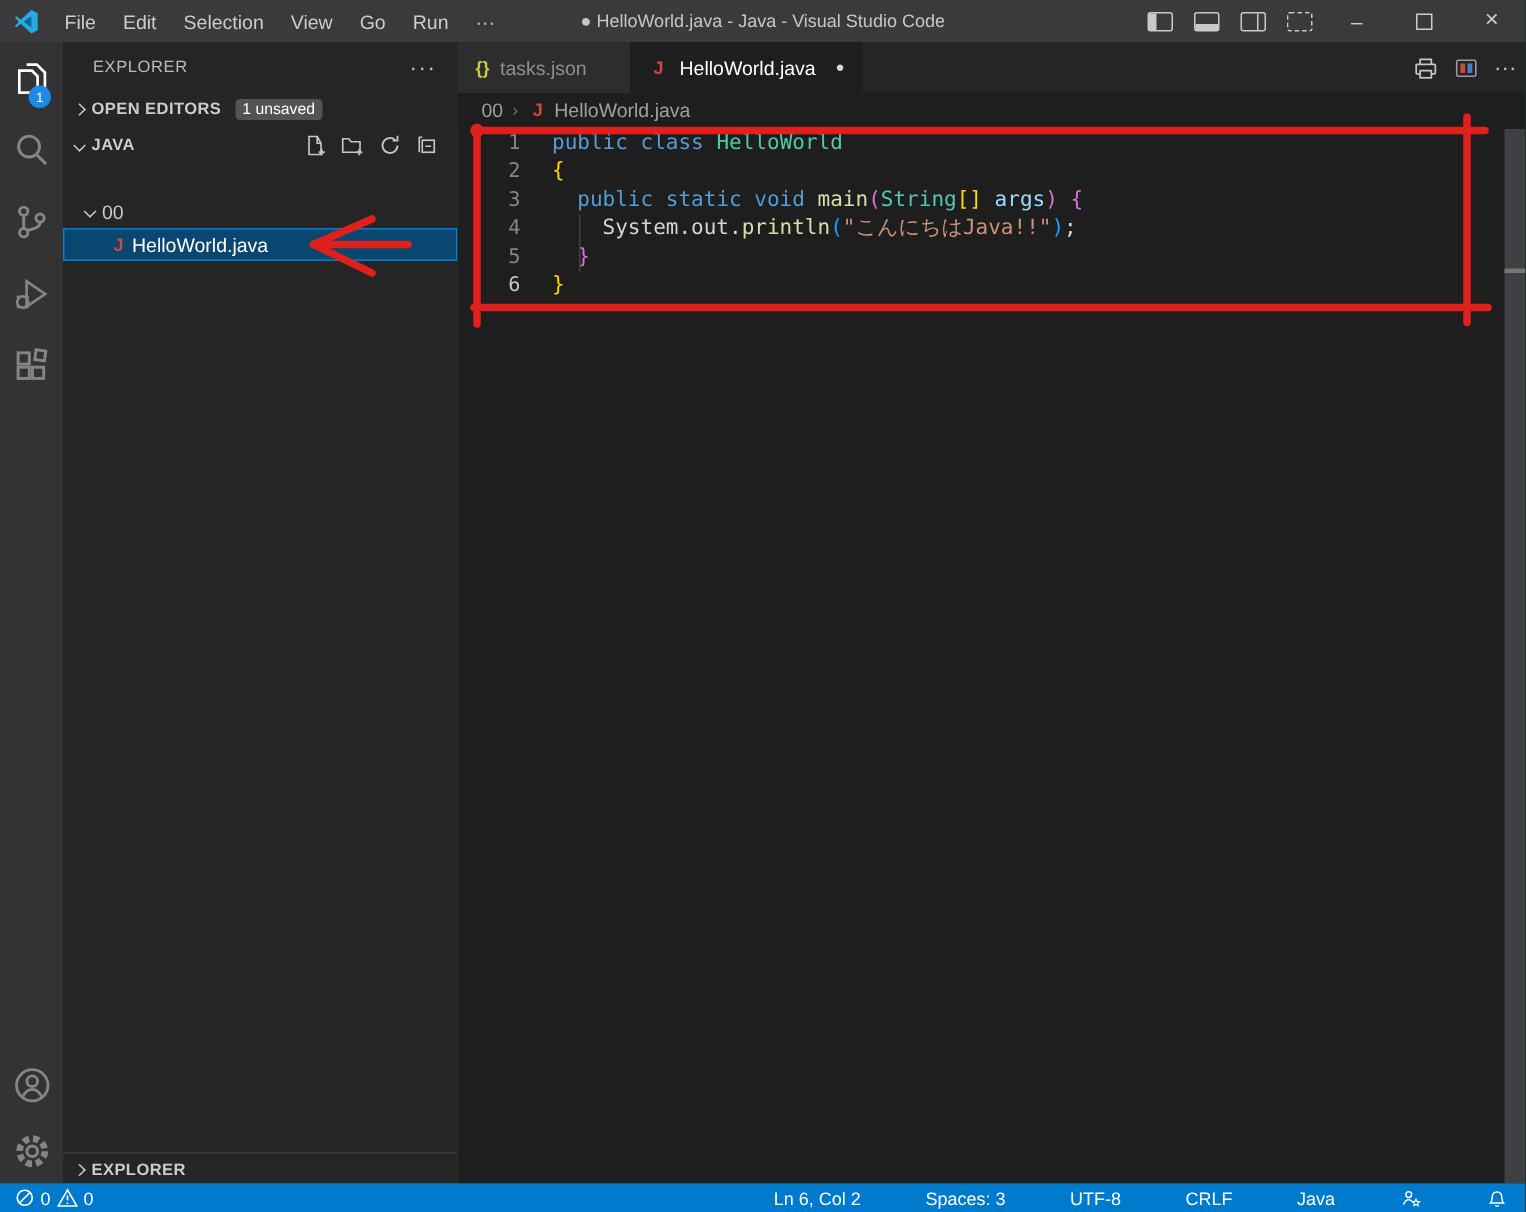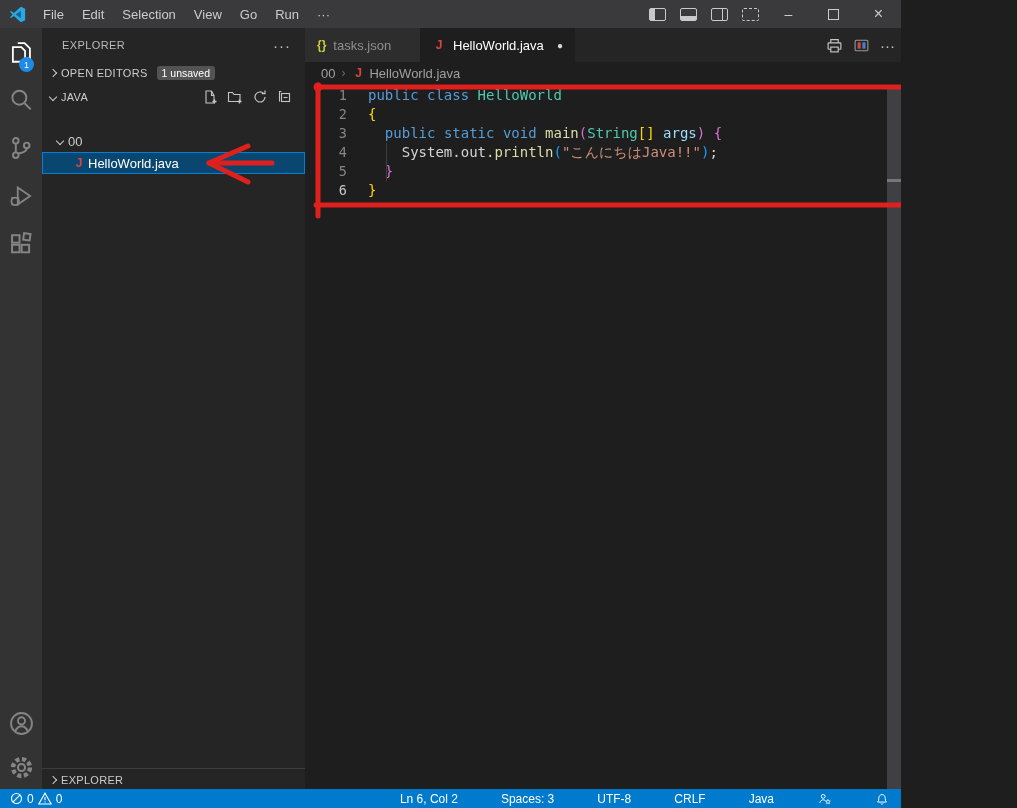--- a/index.html
+++ b/index.html
@@ -1,16 +1,16 @@
 <!DOCTYPE html>
 <html><head>
 <meta charset="utf-8">
 <style>
   html,body{margin:0;padding:0;background:#1e1e1e;}
-  #app{position:relative;width:901px;height:808px;overflow:hidden;background:#15803d;
+  #app{position:relative;width:1017px;height:808px;overflow:hidden;background:#15803d;
        font-family:"Liberation Sans",sans-serif;-webkit-font-smoothing:antialiased;}
   
   .titlebar{position:absolute;top:0;left:0;right:0;height:28px;background:#3a3a3c;display:flex;align-items:center;}
   .vscode-logo{width:17px;height:17px;margin:0 8px 0 9px;flex:none;}
   .menu-item{color:#cccccc;font-size:13px;padding:0 9px;height:28px;display:flex;align-items:center;cursor:default;}
   .win-title{position:absolute;left:50%;top:0;transform:translateX(-50%);height:28px;display:flex;align-items:center;
              color:#c7c7c7;font-size:12px;white-space:nowrap;}
   .tb-right{position:absolute;right:0;top:0;height:28px;display:flex;align-items:center;}
   .lay-btn{width:31px;height:28px;display:flex;align-items:center;justify-content:center;}
   .lay-box{width:15px;height:11px;border:1px solid #c9c9c9;border-radius:2px;position:relative;}
@@ -27,21 +27,21 @@
   
   .sidebar{position:absolute;top:28px;left:42px;width:263px;bottom:19px;background:#252526;color:#cccccc;}
   .sb-header{position:absolute;top:0;left:0;right:0;height:34px;display:flex;align-items:center;}
   .sb-header .lbl{font-size:11px;color:#bbbbbb;margin-left:20px;letter-spacing:.4px;}
   .sb-header .more{margin-left:auto;margin-right:14px;color:#c5c5c5;font-size:15px;letter-spacing:1px;}
   .sb-row{position:absolute;left:0;right:0;height:22px;display:flex;align-items:center;font-size:13px;}
   .sb-row .chev{margin:0 5px 0 8px;}
   .chev{width:5px;height:5px;border-right:1.4px solid #cccccc;border-bottom:1.4px solid #cccccc;display:inline-block;flex:none;}
   .chev.right{transform:rotate(-45deg);}
   .chev.down{transform:rotate(45deg);}
-  .sec-lbl{font-size:11px;font-weight:normal;color:#cccccc;letter-spacing:.3px;}
+  .sec-lbl{font-size:11px;font-weight:bold;color:#cccccc;letter-spacing:.3px;}
   .unsaved-badge{margin-left:9px;background:#535353;color:#ffffff;font-size:10.5px;border-radius:3px;padding:1px 5px;}
   .sec-icons{margin-left:auto;margin-right:12px;display:flex;gap:9px;}
   .tree-row{padding-left:0;}
   .tree-row .chev{margin:0 5px 0 15px;}
   .file-row{background:#094771;border:1px solid #007fd4;box-sizing:border-box;color:#ffffff;}
   .java-file-icon{color:#d6453f;font-weight:bold;font-size:12px;width:14px;text-align:center;flex:none;}
   .bottom-sec{border-top:1px solid #3c3c3c;}
   
   .editorgroup{position:absolute;top:28px;left:305px;right:0;bottom:19px;background:#1e1e1e;}
   .tabbar{position:absolute;top:0;left:0;right:0;height:34px;background:#252526;display:flex;}
@@ -85,20 +85,21 @@
       <path fill="#2aa8e0" d="M11.2 0.6 4.6 6.7 1.9 4.6 0.8 5.2 3.3 8 0.8 10.8 1.9 11.4 4.6 9.3 11.2 15.4 15.2 13.4 15.2 2.6Z"></path>
       <path fill="#0e639c" d="M11.2 4.5 6.3 8 11.2 11.5Z"></path>
     </svg>
     <span class="menu-item">File</span>
     <span class="menu-item">Edit</span>
     <span class="menu-item">Selection</span>
     <span class="menu-item">View</span>
     <span class="menu-item">Go</span>
     <span class="menu-item">Run</span>
     <span class="menu-item">···</span>
+    <div class="win-title">● HelloWorld.java - Java - Visual Studio Code</div>
     <div class="tb-right">
       <div class="lay-btn">
         <div class="lay-box">
             <div class="fill" style="left:0;top:0;bottom:0;width:5px;"></div>
           </div>
       </div>
       <div class="lay-btn">
         <div class="lay-box">
             <div class="fill" style="left:0;right:0;bottom:0;height:4px;"></div>
           </div>

